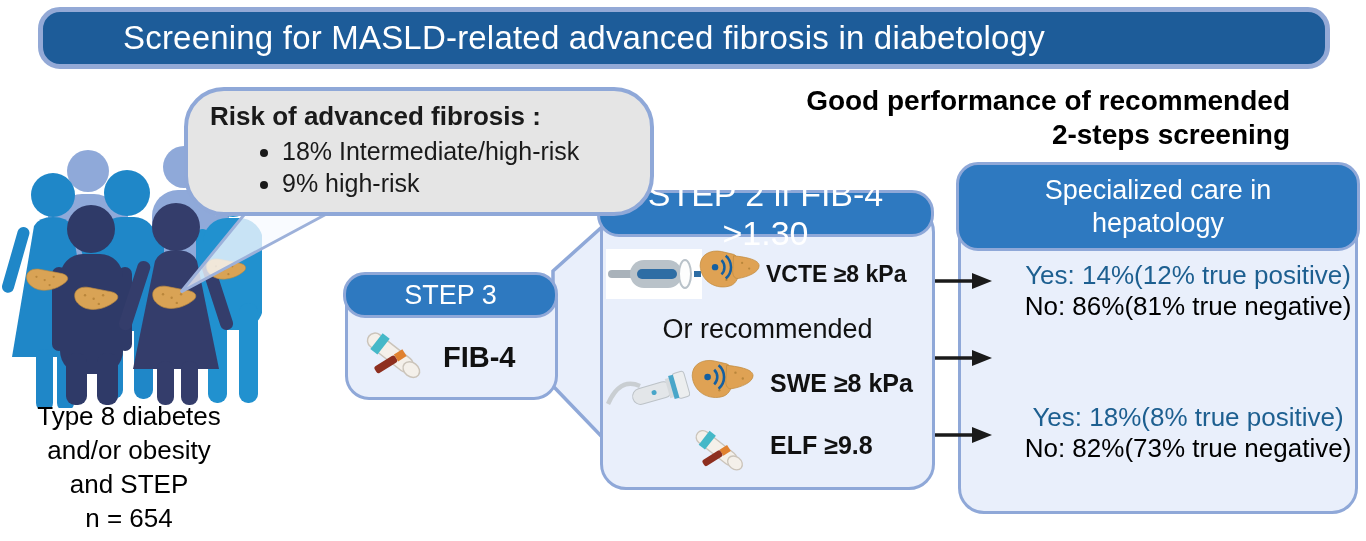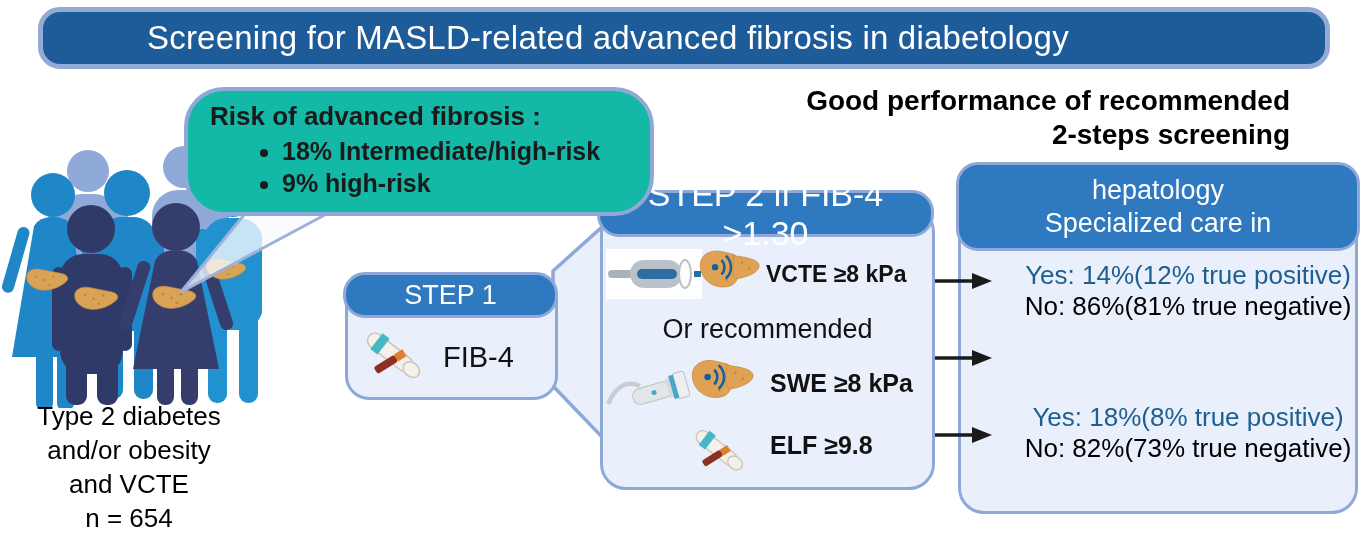--- a/index.html
+++ b/index.html
@@ -4,52 +4,52 @@
 <style>
   html,body{margin:0;padding:0;background:#ffffff;}
   .canvas{
     position:relative;width:1366px;height:541px;background:#ffffff;overflow:hidden;
     font-family:"Liberation Sans", sans-serif;color:#111;
   }
   
   .banner{
     position:absolute;left:38px;top:7px;width:1292px;height:62px;box-sizing:border-box;
     background:#1d5c99;border:5px solid #93a9d6;border-radius:22px;
-    display:flex;align-items:center;padding-left:24px;
+    display:flex;align-items:center;
   }
   .banner span{color:#ffffff;font-size:33px;letter-spacing:.2px;padding-left:80px;white-space:nowrap;}
   
   .bubble{
     position:absolute;left:184px;top:87px;width:470px;height:129px;box-sizing:border-box;
-    background:#14b8a6;border:4px solid #8fa8d8;border-radius:40px;z-index:4;
+    background:#e5e5e5;border:4px solid #8fa8d8;border-radius:40px;z-index:4;
     padding:10px 18px 0 22px;
   }
   .bubble-title{font-size:26px;font-weight:bold;color:#1a1a1a;}
   .bubble ul{margin:3px 0 0 0;padding-left:72px;}
-  .bubble li{font-size:25px;font-weight:bold;line-height:32px;color:#1a1a1a;}
+  .bubble li{font-size:25px;font-weight:normal;line-height:32px;color:#1a1a1a;}
   
   .perf{
     position:absolute;left:676px;top:84px;width:614px;text-align:right;z-index:2;
     font-size:28px;font-weight:bold;line-height:34px;color:#000;
   }
   
   .panel{
     position:absolute;box-sizing:border-box;background:#e9effb;
     border:3.5px solid #8fa8d8;z-index:2;
   }
   .panel-header{
     position:absolute;box-sizing:border-box;background:#2e79c0;
     border:3px solid #8fa8d8;border-radius:22px;z-index:3;
     display:flex;align-items:center;justify-content:center;text-align:center;
     color:#ffffff;
   }
   
   .step1-body{left:345px;top:276px;width:213px;height:124px;border-radius:24px;}
   .step1-header{left:343px;top:272px;width:215px;height:46px;font-size:27px;}
-  .step1-label{position:absolute;left:443px;top:341px;font-size:29px;font-weight:normal;z-index:3;}
+  .step1-label{position:absolute;left:443px;top:341px;font-size:29px;font-weight:bold;z-index:3;}
   .step1-icon{position:absolute;left:356px;top:320px;z-index:3;}
   
   .step2-body{left:600px;top:206px;width:335px;height:284px;border-radius:26px;}
   .step2-header{left:597px;top:190px;width:337px;height:47px;font-size:34px;}
   .vcte-icon{position:absolute;left:606px;top:249px;z-index:3;}
   .liver1-icon{position:absolute;left:698px;top:245px;z-index:3;}
   .vcte-label{position:absolute;left:766px;top:261px;width:168px;font-size:23px;font-weight:bold;z-index:3;}
   .or-alt{position:absolute;left:600px;top:314px;width:335px;text-align:center;font-size:27px;z-index:3;}
   .swe-icon{position:absolute;left:606px;top:356px;z-index:3;}
   .liver2-icon{position:absolute;left:690px;top:354px;z-index:3;}
@@ -159,42 +159,42 @@
 
   <svg class="connector-layer" width="1366" height="541" viewBox="0 0 1366 541">
     <polygon points="553,271 602,227 602,437 553,386" fill="#e9effb" stroke="#8fa8d8" stroke-width="3.5"></polygon>
   </svg>
 
   <svg class="tail-layer" width="1366" height="541" viewBox="0 0 1366 541">
     <polygon points="248,210 334,210 181,292" fill="rgba(247,250,255,0.78)" stroke="#9db1da" stroke-width="3"></polygon>
   </svg>
 
   <div class="caption">
-    <span>Type 2 diabetes</span>
+    <span>Type 8 diabetes</span>
     <span>and/or obesity</span>
-    <span>and VCTE</span>
+    <span>and STEP</span>
     <span>n = 654</span>
   </div>
 
   <div class="bubble">
     <div class="bubble-title">Risk of advanced fibrosis :</div>
     <ul>
       <li>18% Intermediate/high-risk</li>
       <li>9% high-risk</li>
     </ul>
   </div>
 
   <div class="perf">
     <div>Good performance of recommended</div>
     <div>2-steps screening</div>
   </div>
 
   <div class="panel step1-body"></div>
   <div class="panel-header step1-header">
-    <span>STEP 1</span>
+    <span>STEP 3</span>
   </div>
   <svg class="step1-icon" width="70" height="70" viewBox="0 0 70 70">
     <g transform="rotate(38 35 35)">
       <rect x="6" y="26" width="54" height="15" rx="7.5" fill="#f4f0ea" stroke="#cbc4ba" stroke-width="1.5"></rect>
       <ellipse cx="60" cy="34" rx="9" ry="7" fill="#f4f0ea" stroke="#cbc4ba" stroke-width="1.5"></ellipse>
       <rect x="15" y="23" width="9" height="20" fill="#45b8c8"></rect>
     </g>
     <g transform="rotate(58 40 38)">
       <rect x="36" y="28" width="8" height="10" fill="#e0812f"></rect>
       <rect x="36" y="38" width="8" height="24" rx="2.5" fill="#8e2f1f"></rect>
@@ -262,22 +262,22 @@
     <g transform="rotate(58 40 38)">
       <rect x="36" y="28" width="8" height="10" fill="#e0812f"></rect>
       <rect x="36" y="38" width="8" height="24" rx="2.5" fill="#8e2f1f"></rect>
     </g>
   </svg>
   <div class="elf-label">ELF ≥9.8</div>
 
   <div class="panel outcomes-body"></div>
   <div class="panel-header outcomes-header">
     <div>
+      <div>Specialized care in</div>
       <div>hepatology</div>
-      <div>Specialized care in</div>
     </div>
   </div>
 
   <div class="outcome-row row-0">
     <span class="yes">Yes: 14%(12% true positive)</span>
     <span class="no">No: 86%(81% true negative)</span>
   </div>
   <div class="outcome-row row-1">
   </div>
   <div class="outcome-row row-2">

